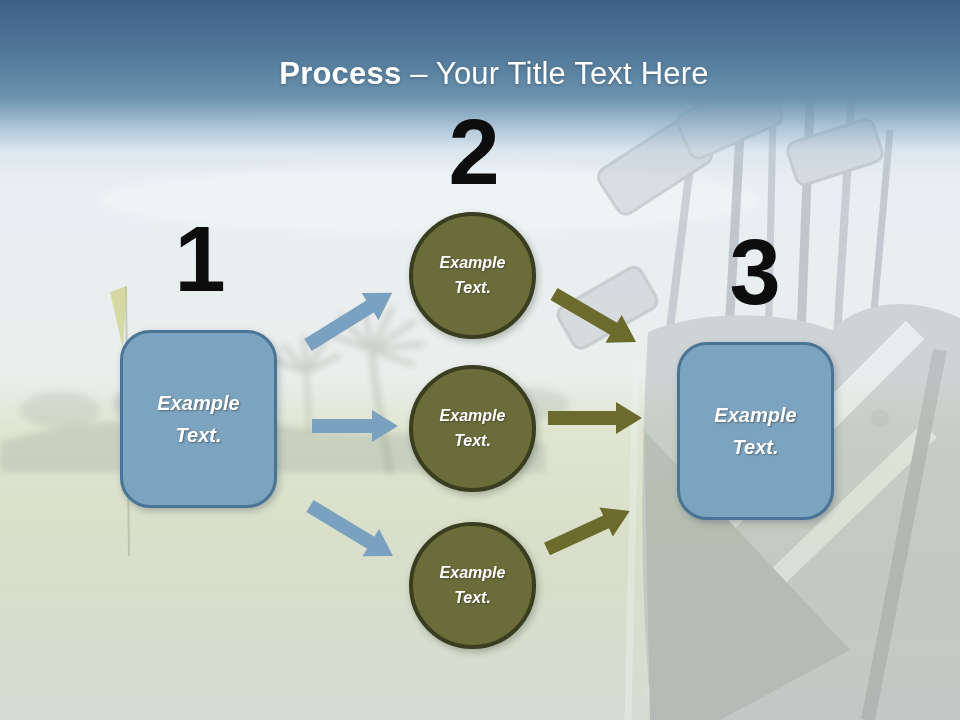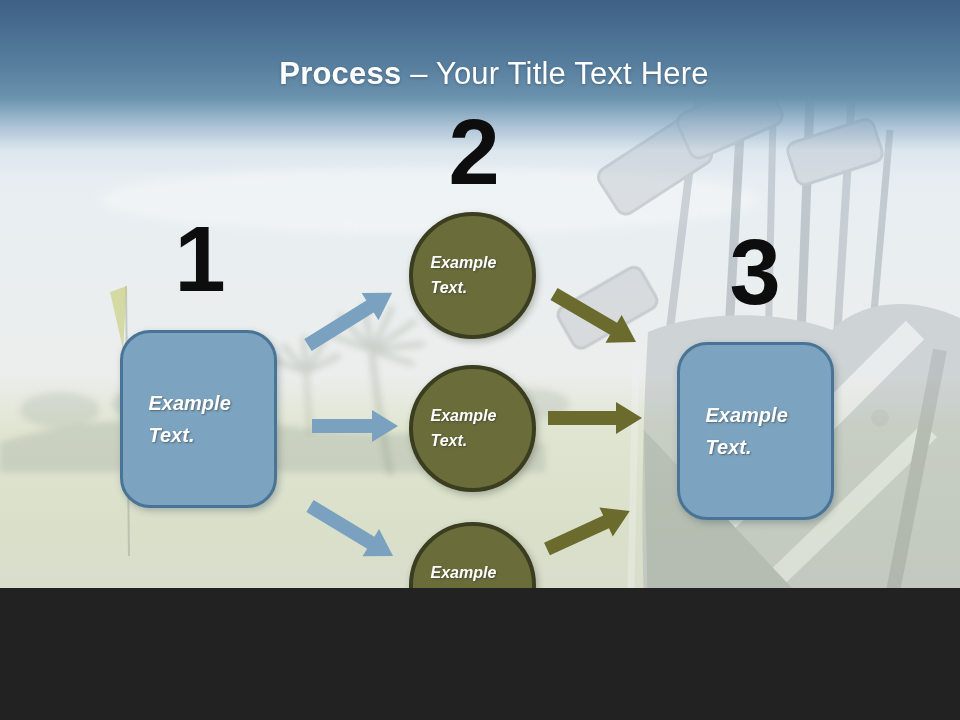--- a/index.html
+++ b/index.html
@@ -1,17 +1,17 @@
 <!DOCTYPE html>
 <html style="--band-top: #3D6084; --band-mid: #587F9E; --box-fill: #7CA4C0; --box-border: #4A7495; --circle-fill: #6A6D39; --circle-border: #3B3D20; --arrow-blue: #7AA1BF; --arrow-olive: #6A6B2D; --title-text: #FFFFFF; --number-text: #0D0D0D; --shape-label-text: #FFFFFF;"><head>
 <meta charset="utf-8">
 <style>
   html,body{margin:0;padding:0;background:#222;}
   .slide{
-    position:relative; width:960px; height:588px; overflow:hidden;
+    position:relative; width:960px; height:720px; overflow:hidden;
     font-family:"Liberation Sans", sans-serif;
     background:#e8eef2;
   }
   .bg-photo{position:absolute; left:0; top:0; z-index:0;}
   .title-band{
     position:absolute; left:0; top:0; width:960px; height:175px; z-index:1;
     background:linear-gradient(180deg,
       var(--band-top,#3D6084) 0%,
       #4B7093 20%,
       var(--band-mid,#587F9E) 38%,
@@ -45,21 +45,21 @@
   .pcircle{
     position:absolute; z-index:2; width:127px; height:127px;
     border-radius:50%;
     background:var(--circle-fill,#6A6D39);
     border:4px solid var(--circle-border,#3B3D20);
     box-shadow:2px 3px 7px rgba(40,50,30,0.30);
     display:flex; align-items:center; justify-content:center;
     box-sizing:border-box;
   }
   .shape-label{
-    display:block; text-align:left;
+    display:block; text-align:center;
     font-style:italic; font-weight:700;
     color:var(--shape-label-text,#fff);
     text-shadow:1px 1px 2px rgba(50,50,50,0.55);
   }
   .pbox .shape-label{width:100px; font-size:20px; line-height:1.6;}
   .pcircle .shape-label{width:84px; font-size:16px; line-height:1.55;}
   .box1{left:120px; top:330px;}
   .box3{left:677px; top:342px;}
   .circ1{left:409px; top:212px;}
   .circ2{left:409px; top:365px;}

